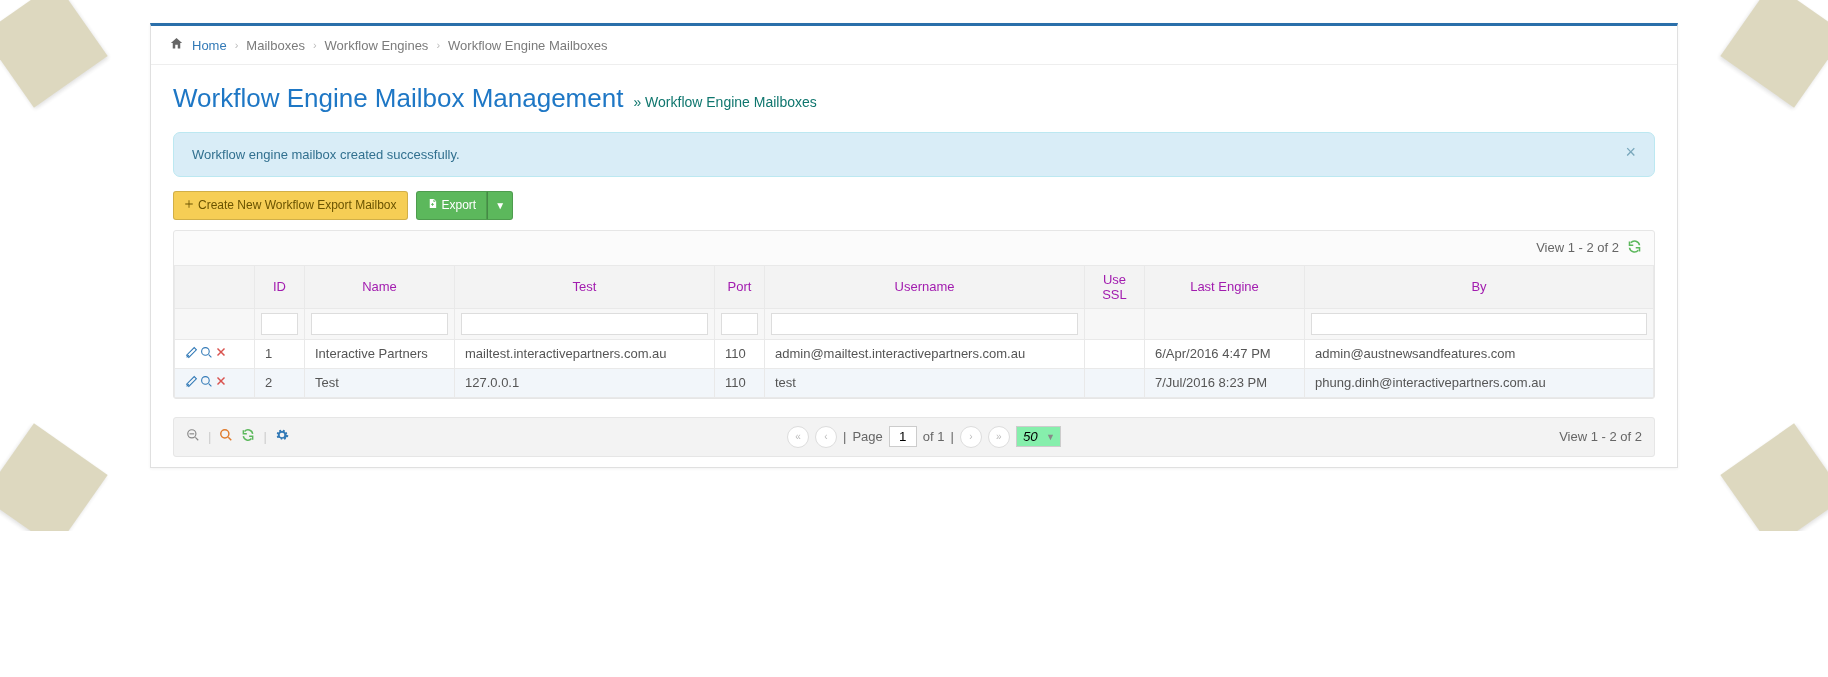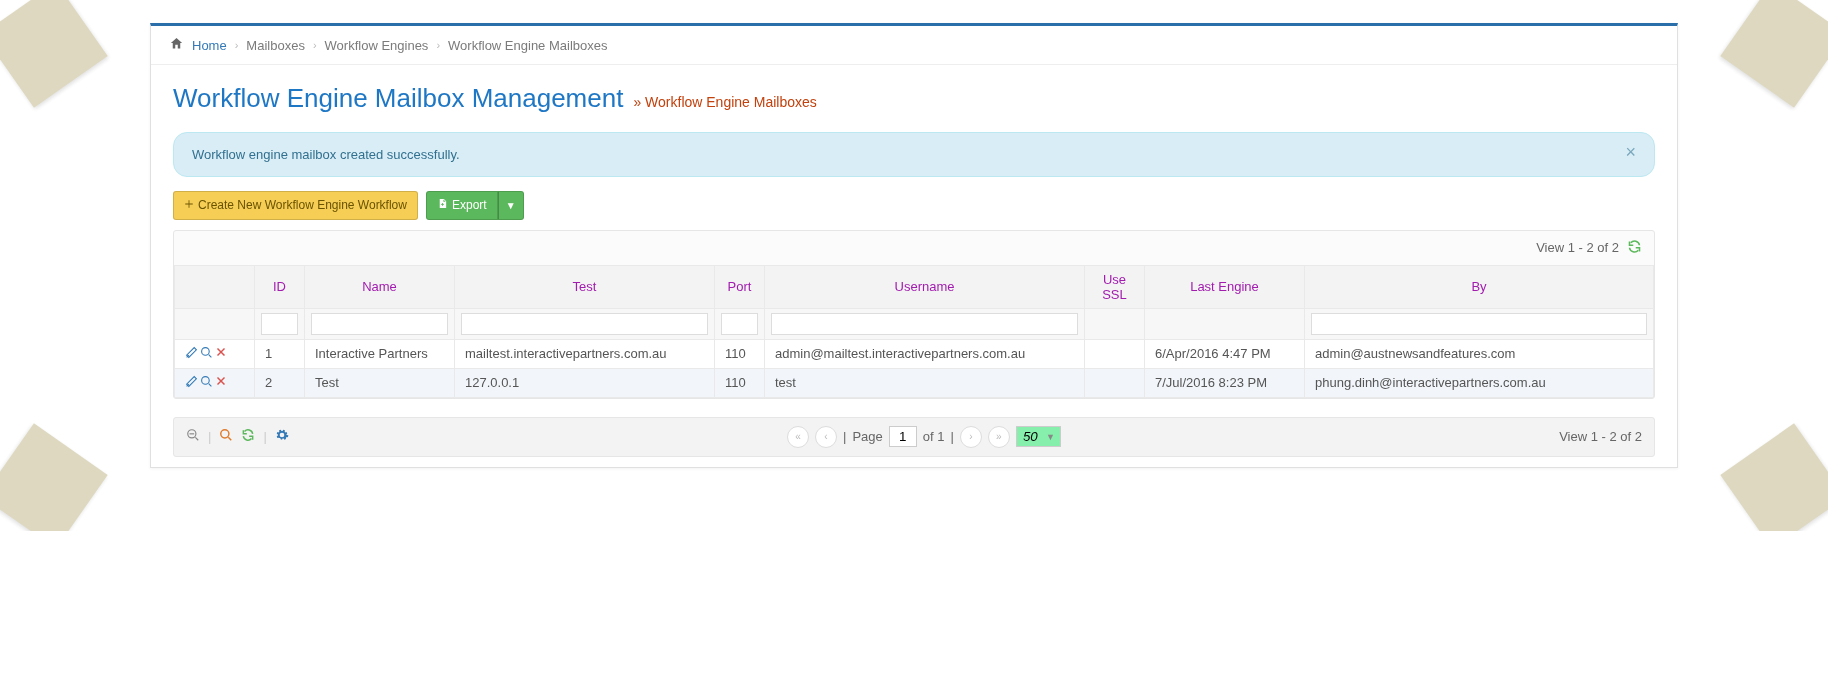--- a/index.html
+++ b/index.html
@@ -55,28 +55,28 @@
     align-items: baseline;
     gap: 10px;
     padding: 18px 22px 8px;
   }
   .page-title {
     font-size: 26px;
     font-weight: 300;
     color: #1e77c5;
     margin: 0;
   }
-  .page-subtitle { color: #c2410c; font-size: 14px; }
+  .page-subtitle { color: #0f766e; font-size: 14px; }
 
   .alert {
     margin: 10px 22px 14px;
     padding: 14px 18px;
     background: #d9edf7;
     border: 1px solid #bce8f1;
-    border-radius: 14px;
+    border-radius: 7px;
     color: #31708f;
     position: relative;
   }
   .alert .close {
     position: absolute;
     right: 12px; top: 8px;
     font-size: 18px;
     color: #7aa8bc;
     cursor: pointer;
     background: none; border: none;
@@ -249,21 +249,21 @@
         <button class="close">×</button>
       </div>
 
       <div class="toolbar">
         <button class="btn btn-warn">
           <span>
             <svg width="10" height="10" viewBox="0 0 24 24" fill="#6a5300">
                 <path d="M11 3h2v8h8v2h-8v8h-2v-8H3v-2h8z"></path>
               </svg>
           </span>
-          <span>Create New Workflow Engine Workflow</span>
+          <span>Create New Workflow Export Mailbox</span>
         </button>
         <div class="btn-split">
           <button class="btn btn-green">
             <span>
               <svg width="11" height="11" viewBox="0 0 24 24" fill="#fff">
                   <path d="M6 2h9l5 5v15H6zM14 3v5h5"></path>
                   <path d="M9 14h6M12 11v6" stroke="#5cb85c" stroke-width="2"></path>
                 </svg>
             </span>
             <span>Export</span>

